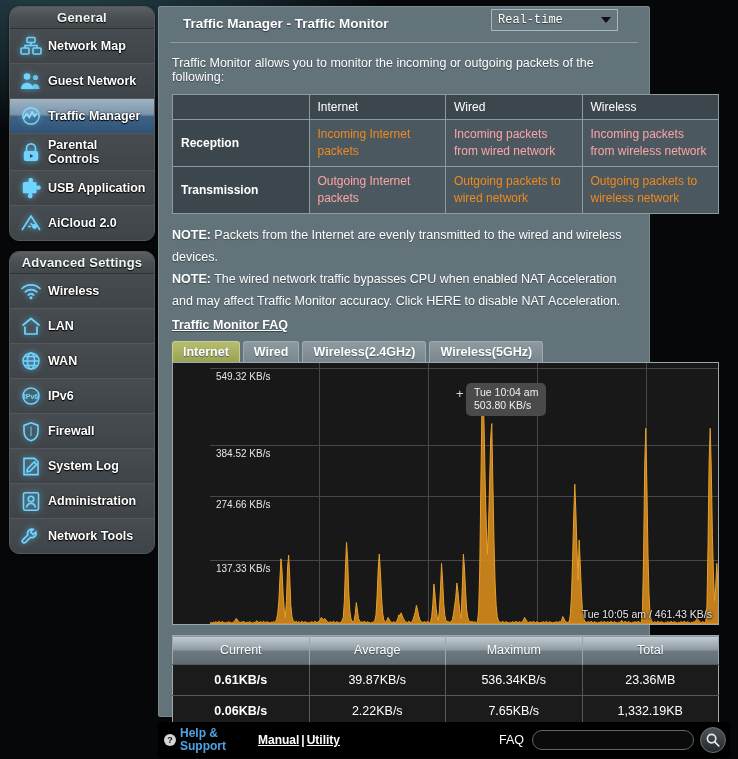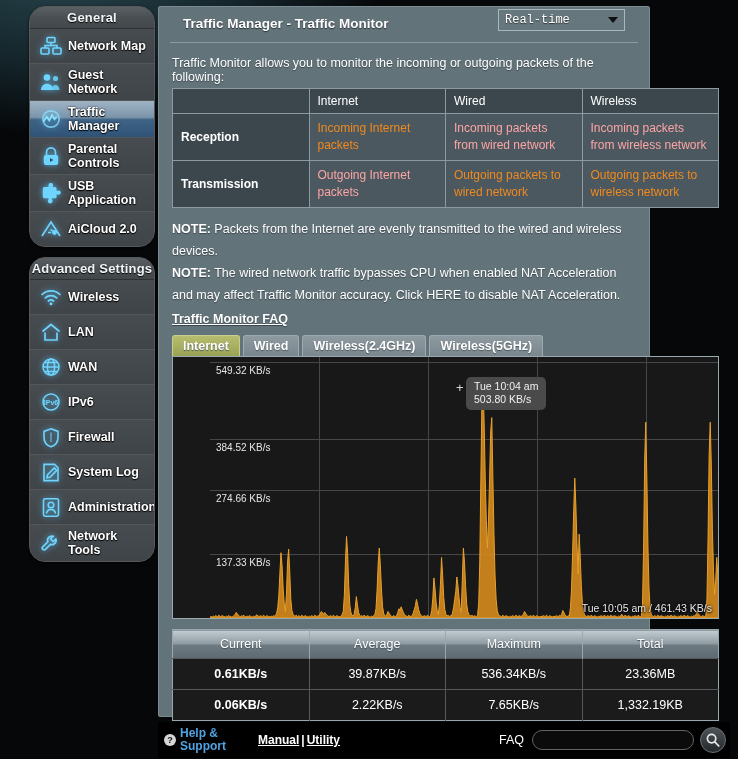--- a/index.html
+++ b/index.html
@@ -15,25 +15,24 @@
       linear-gradient(180deg,#0b1418 0%, #05080a 30%, #000 100%);
   }
 
   
   .sidebar{
     position:absolute; left:9px; top:6px; width:146px;
   }
   .nav-group{
     background:#3d4144;
     border:1px solid #55595c;
-    border-radius:16px;
+    border-radius:10px;
     overflow:hidden;
     margin-bottom:10px;
     box-shadow:0 1px 3px rgba(0,0,0,.7);
-    margin-left:20px;
   }
   .nav-head{
     height:22px; line-height:22px;
     text-align:center;
     font-size:13px; font-weight:bold; color:#f2f4f5;
     background:linear-gradient(180deg,#5b6064 0%,#4a4f53 50%,#42474a 100%);
     border-bottom:1px solid #2e3234;
     text-shadow:0 1px 1px #000;
     letter-spacing:.2px;
   }
@@ -76,42 +75,42 @@
     padding:9px 0 0 13px;
     border-bottom:1px solid #8d9aa0;
     margin:0 11px;
   }
   .main-head .title{
     font-size:13.5px; font-weight:bold; color:#fff;
     text-shadow:0 1px 1px #2a3338;
     padding-left:0px;
   }
   .mode-select{
-    position:absolute; right:13px; top:2px;
+    position:absolute; right:20px; top:2px;
     width:127px; height:22px;
     background:#67777e;
     border:1px solid #a9b6bb;
     display:flex; align-items:center;
     padding:0 6px;
     cursor:pointer;
   }
   .mode-select .val{
     font-family:"Liberation Mono", monospace;
     font-size:12px; color:#ffffff; flex:1;
     text-shadow:0 1px 1px #333;
   }
   .caret{
     width:0;height:0;
     border-left:5px solid transparent;
     border-right:5px solid transparent;
     border-top:6px solid #111;
   }
   .intro{
     font-size:12.5px; color:#ffffff;
-    padding:13px 13px 4px 13px;
+    padding:13px 13px 10px 13px;
     text-shadow:0 1px 1px #3a464c;
   }
 
   
   .info-tbl{
     width:547px; margin:0 13px;
     border-collapse:collapse;
     table-layout:fixed;
     border:1px solid #8d9aa0;
   }

